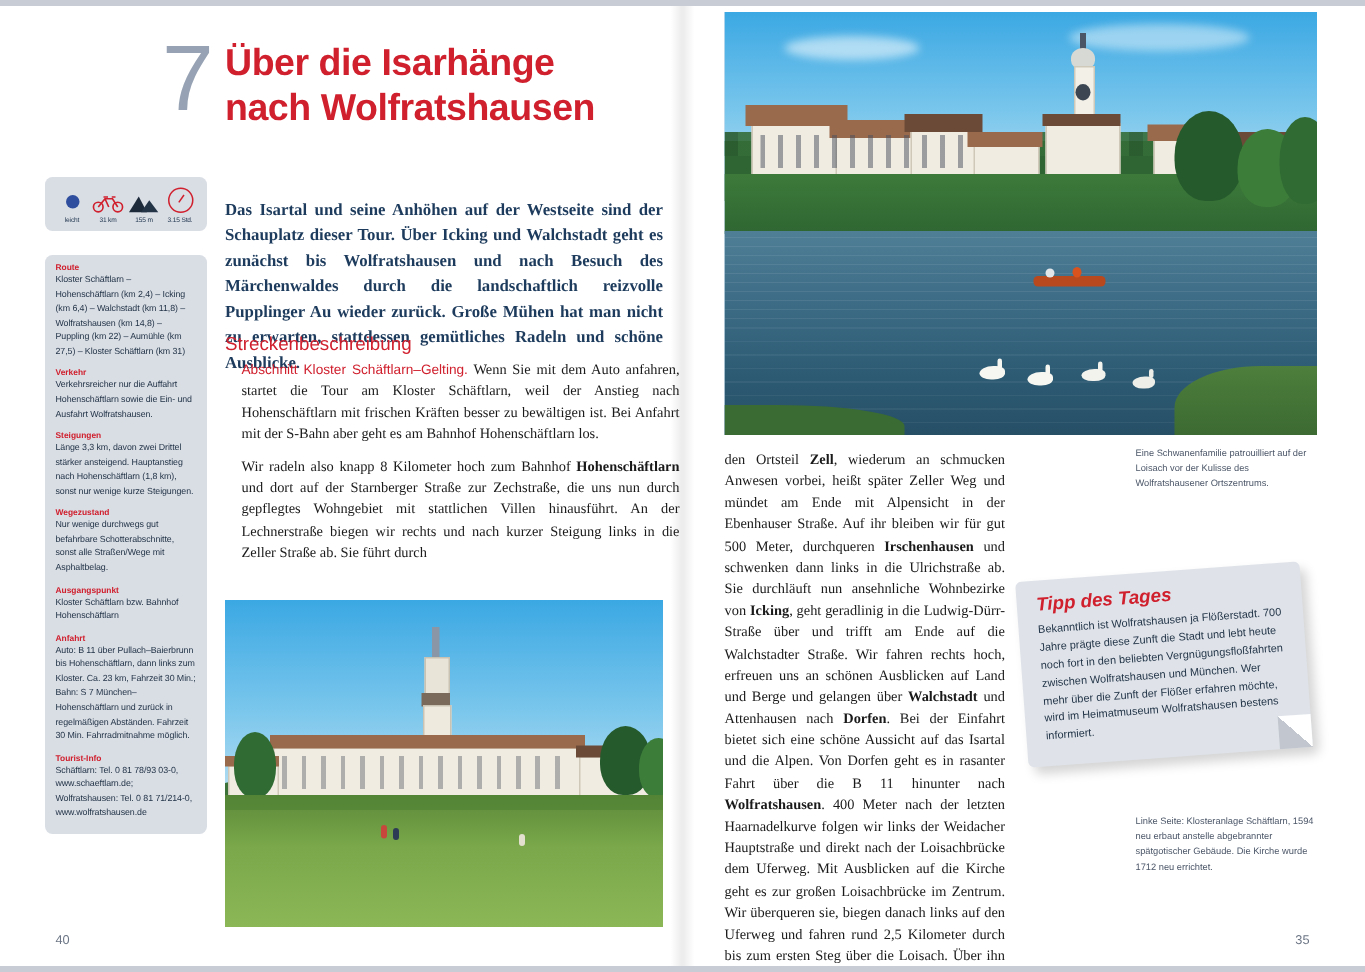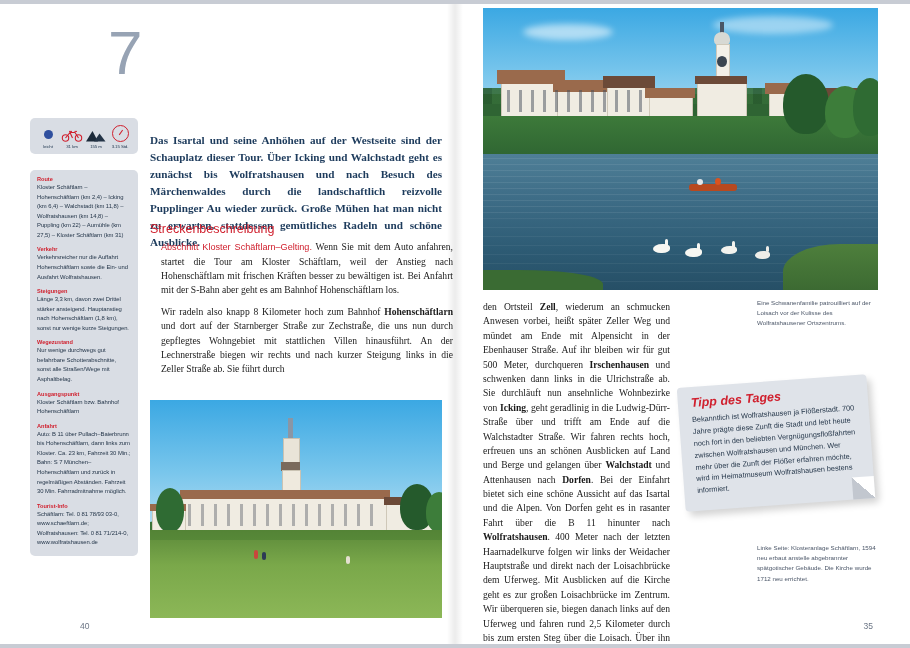--- a/index.html
+++ b/index.html
@@ -284,21 +284,20 @@
   }
   .cap-top { left: 757px; top: 298px; }
   .cap-bottom { left: 757px; top: 543px; }
 
   
   .folio {
     position: absolute;
     font-family: "Liberation Sans", sans-serif;
     font-size: 8.5px;
     color: #6b7585;
-    margin-left: 43px;
   }
   .folio-left { left: 37px; bottom: 17px; }
   .folio-right { right: 37px; bottom: 17px; }
   .clockface {
     width: 15px; height: 15px;
     border-radius: 50%;
     border: 1.2px solid #d0202e;
     position: relative;
   }
   .clockface:before {
@@ -313,20 +312,24 @@
 </style>
 </head>
 <body>
 
 <div class="spread">
 
   <div class="page-left"></div>
   <div class="page-right"></div>
 
   <div class="chapter-number">7</div>
+  <div class="headline">
+    <div>Über die Isarhänge</div>
+    <div>nach Wolfratshausen</div>
+  </div>
 
   <div class="intro">Das Isartal und seine Anhöhen auf der Westseite sind der Schauplatz dieser Tour. Über Icking und Walchstadt geht es zunächst bis Wolfratshausen und nach Besuch des Märchenwaldes durch die landschaftlich reizvolle Pupplinger Au wieder zurück. Große Mühen hat man nicht zu erwarten, stattdessen gemütliches Radeln und schöne Ausblicke.</div>
 
   <div class="infobox">
     <div class="icon-row">
 
       <div class="icon-cell">
         <div class="icon-glyph">
           <div class="dot-blue"></div>
         </div>

